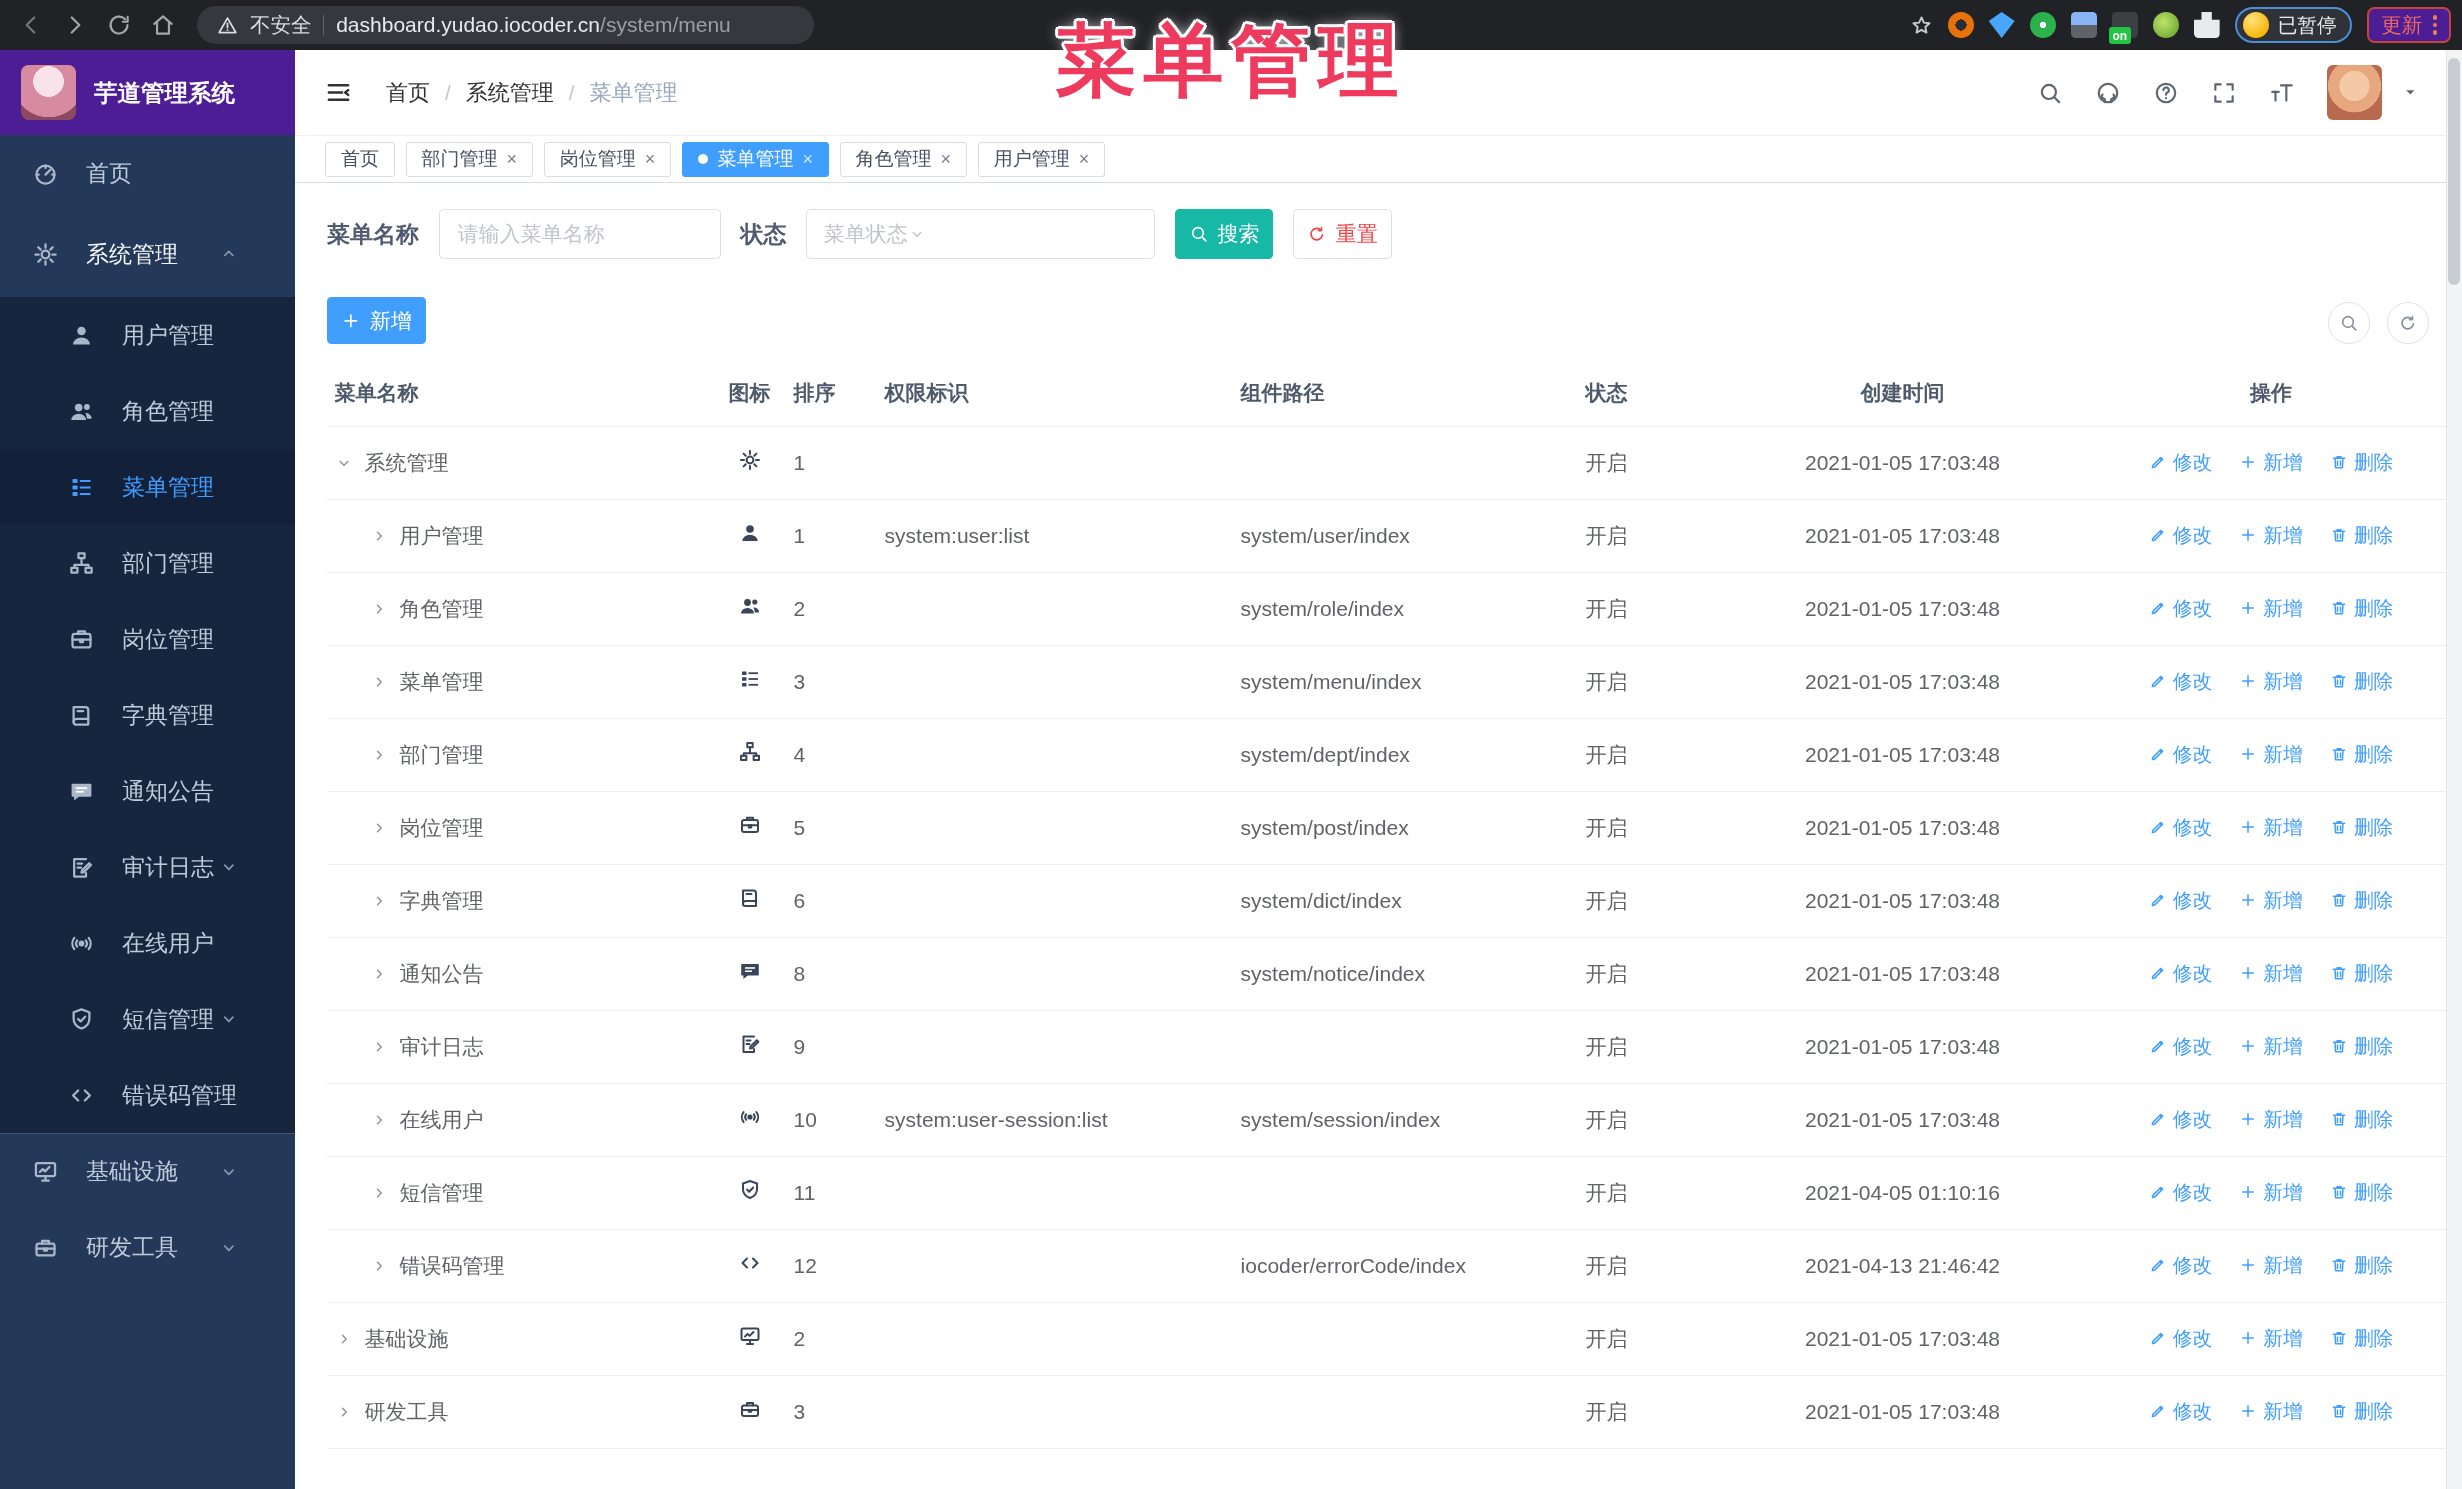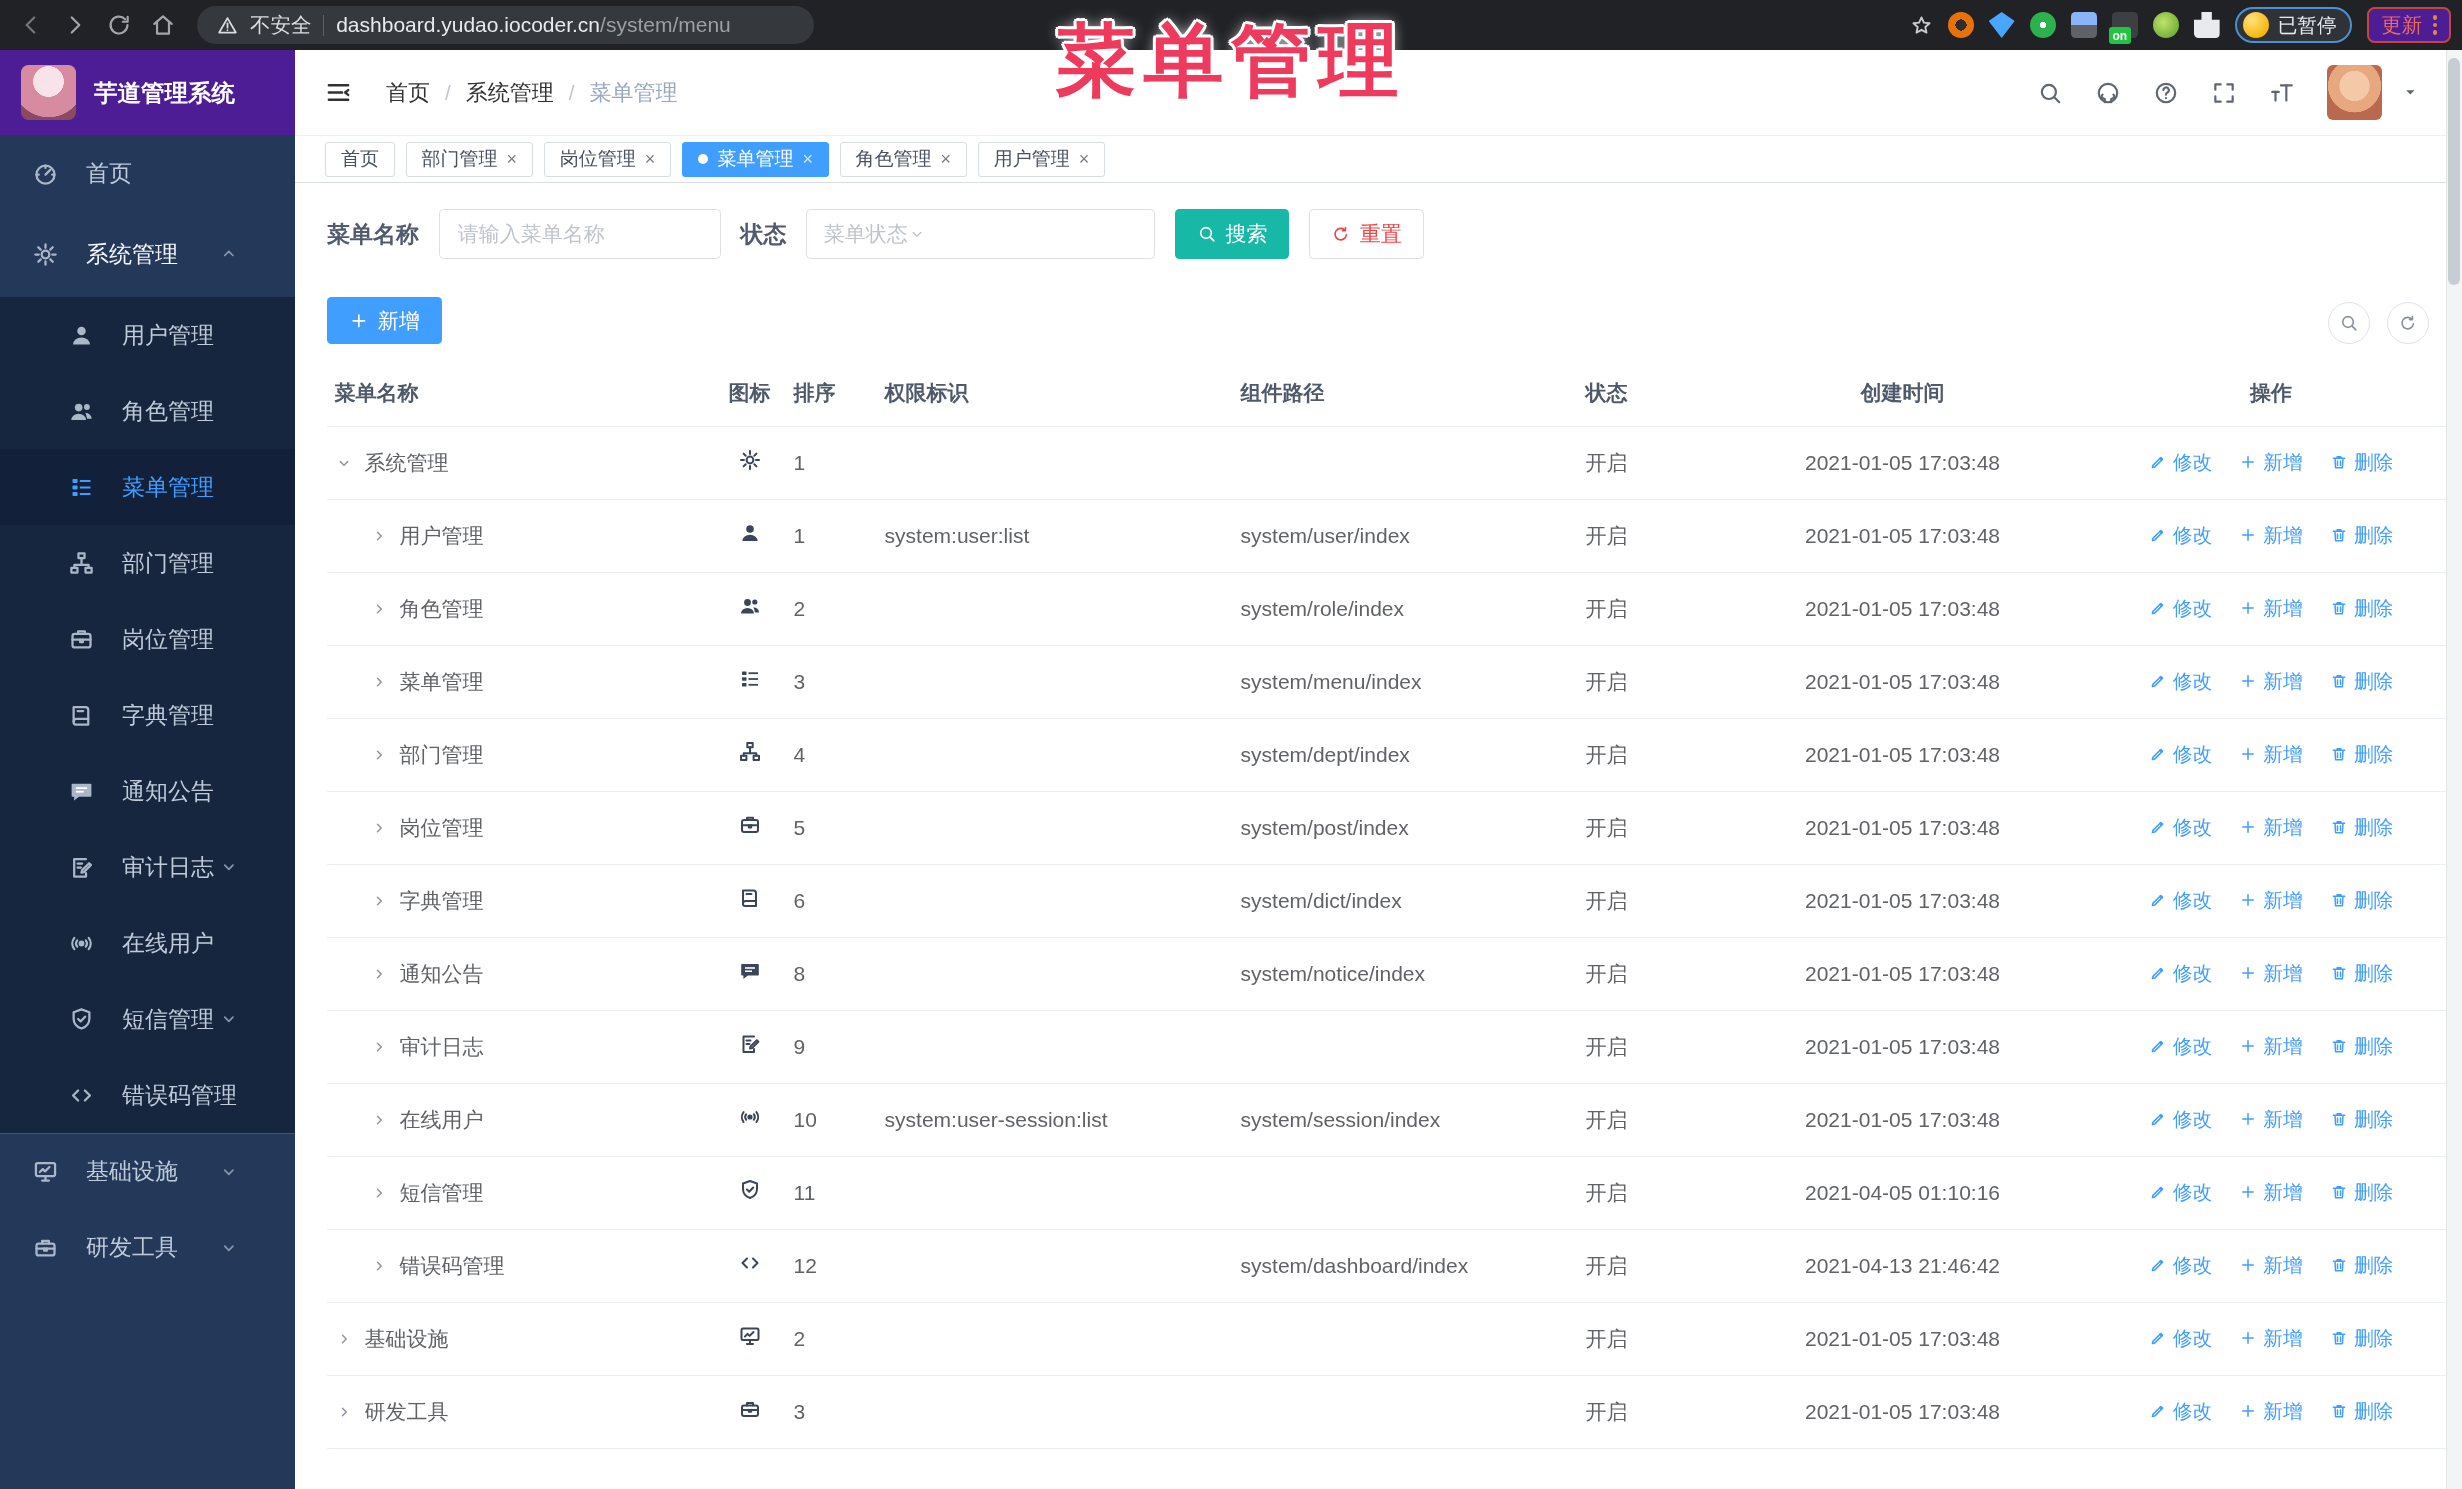--- a/index.html
+++ b/index.html
@@ -72,21 +72,21 @@
   .tab.active{background:#409eff;border-color:#409eff;color:#fff;}
 
   
   .filters{position:absolute;left:327px;top:209px;height:50px;display:flex;align-items:center;gap:19.7px;z-index:1;}
   .flabel{font-size:23px;color:#515a6e;font-weight:600;}
   .f-input{width:282px;height:50px;border:0.8px solid #dcdfe6;border-radius:4.5px;font-size:21px;color:#606266;padding:0 18px;outline:none;font-family:inherit;}
   .f-input::placeholder{color:#c0c4cc;}
   .f-select{width:349px;height:50px;border:0.8px solid #dcdfe6;border-radius:4.5px;display:flex;align-items:center;padding:0 16.7px;cursor:pointer;}
   .f-select .ph{font-size:21px;color:#c0c4cc;}
   .f-select .i{font-size:18px;color:#c0c4cc;}
-  .btn{height:50px;border-radius:4.5px;display:inline-flex;align-items:center;gap:9px;font-size:21px;padding:0 21px;cursor:pointer;border:0.8px solid transparent;}
+  .btn{height:50px;border-radius:4.5px;display:inline-flex;align-items:center;gap:9px;font-size:21px;padding:0 13px;cursor:pointer;border:0.8px solid transparent;}
   .btn .i{font-size:19.7px;}
   .btn.teal{background:#17b8a6;color:#fff;}
   .btn.plain{background:#fff;border-color:#dcdfe6;color:#ef4444;}
   .btn.blue{background:#409eff;color:#fff;height:47px;font-size:21px;}
   .add-wrap{position:absolute;left:327px;top:297px;z-index:1;}
   .mini-circles{position:absolute;top:302px;left:2328px;display:flex;gap:16.7px;z-index:1;}
   .circle-btn{width:42px;height:42px;border-radius:50%;border:0.8px solid #dfe3e9;color:#8a919c;display:flex;align-items:center;justify-content:center;font-size:19.7px;background:#fff;cursor:pointer;}
 
   
   .table-wrap{position:absolute;left:327px;top:361px;width:2120px;z-index:1;}
@@ -1079,21 +1079,21 @@
               </div>
             </td>
             <td class="c"><span class="row-icon i">
                 <svg viewBox="0 0 24 24" fill="none" stroke="currentColor" stroke-width="2" stroke-linecap="round" stroke-linejoin="round">
                   <path d="M9 7.5L4.5 12 9 16.5"></path>
                   <path d="M15 7.5L19.5 12 15 16.5"></path>
                 </svg>
               </span></td>
             <td>12</td>
             <td></td>
-            <td>system/dashboard/index</td>
+            <td>iocoder/errorCode/index</td>
             <td>开启</td>
             <td class="c">2021-04-13 21:46:42</td>
             <td class="c"><a class="op-link">
                 <span class="i">
                   <svg viewBox="0 0 24 24" fill="none" stroke="currentColor" stroke-width="2" stroke-linecap="round" stroke-linejoin="round">
                     <path d="M4.5 19.5l.7-3L15.8 5.9l2.3 2.3L7.5 18.8z"></path>
                     <path d="M14.5 7.2l2.3 2.3"></path>
                   </svg>
                 </span>
                 <span>修改</span>

